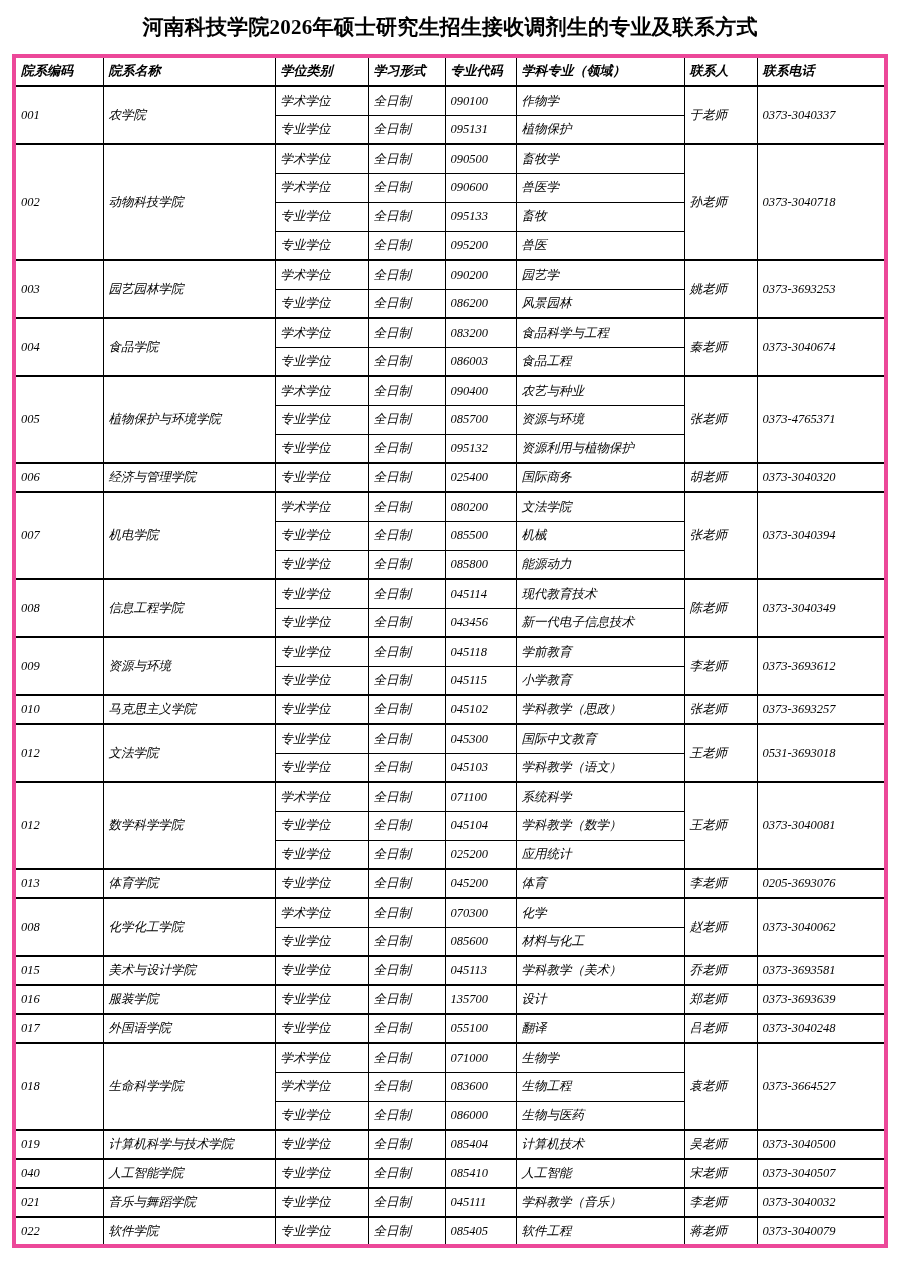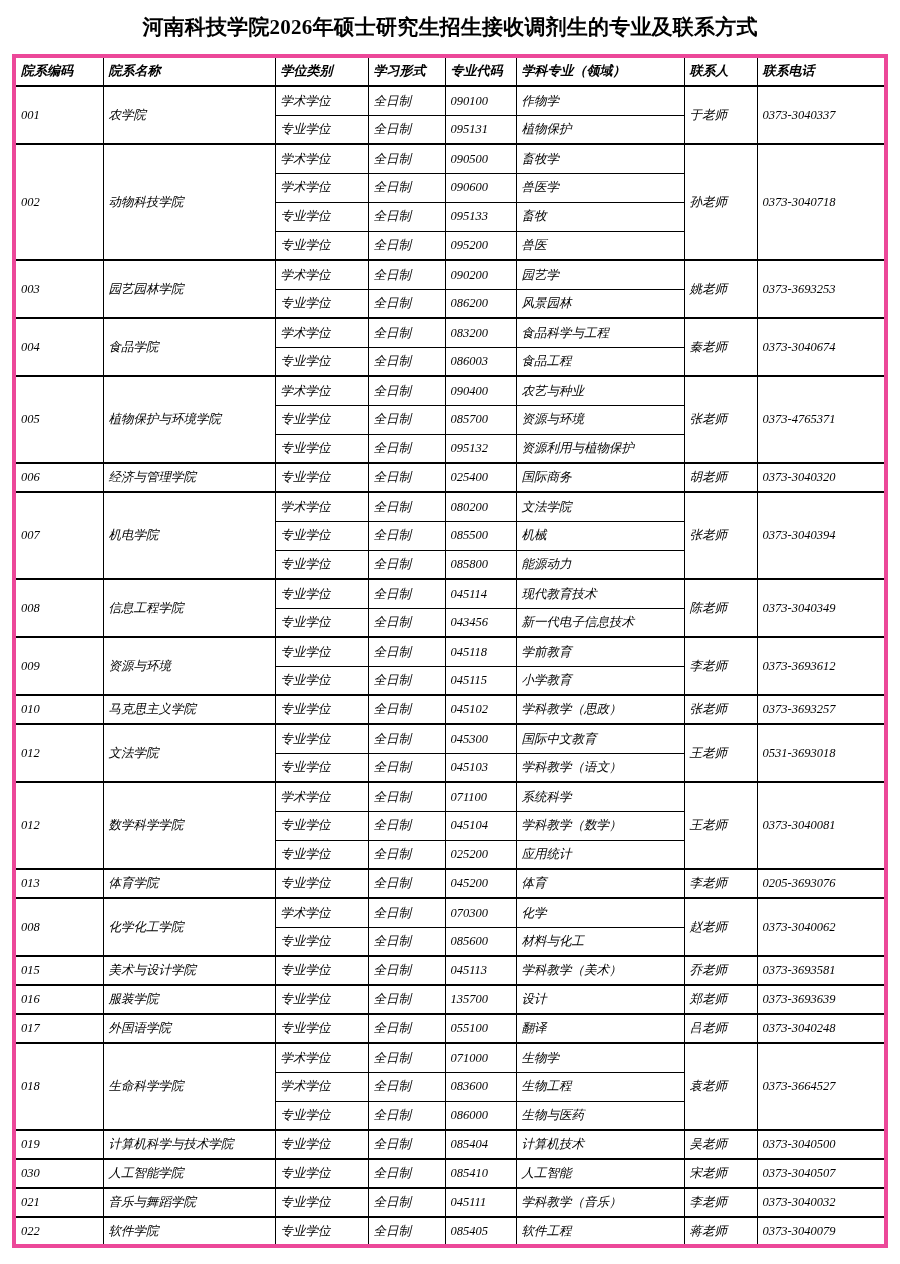--- a/index.html
+++ b/index.html
@@ -421,21 +421,21 @@
           <td class="c-code" rowspan="1">019</td>
           <td class="c-name" rowspan="1">计算机科学与技术学院</td>
           <td class="c-degree">专业学位</td>
           <td class="c-form">全日制</td>
           <td class="c-major">085404</td>
           <td class="c-field">计算机技术</td>
           <td class="c-contact" rowspan="1">吴老师</td>
           <td class="c-phone" rowspan="1">0373-3040500</td>
         </tr>
         <tr class="group-start">
-          <td class="c-code" rowspan="1">030</td>
+          <td class="c-code" rowspan="1">040</td>
           <td class="c-name" rowspan="1">人工智能学院</td>
           <td class="c-degree">专业学位</td>
           <td class="c-form">全日制</td>
           <td class="c-major">085410</td>
           <td class="c-field">人工智能</td>
           <td class="c-contact" rowspan="1">宋老师</td>
           <td class="c-phone" rowspan="1">0373-3040507</td>
         </tr>
         <tr class="group-start">
           <td class="c-code" rowspan="1">021</td>

